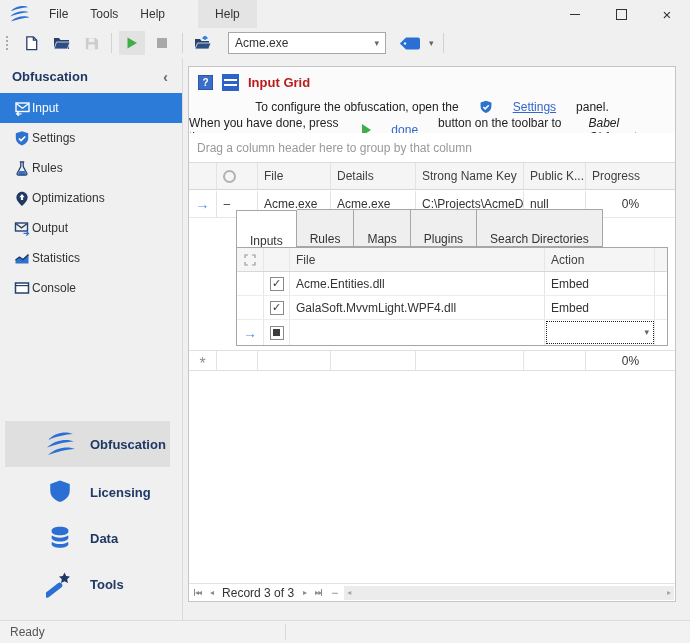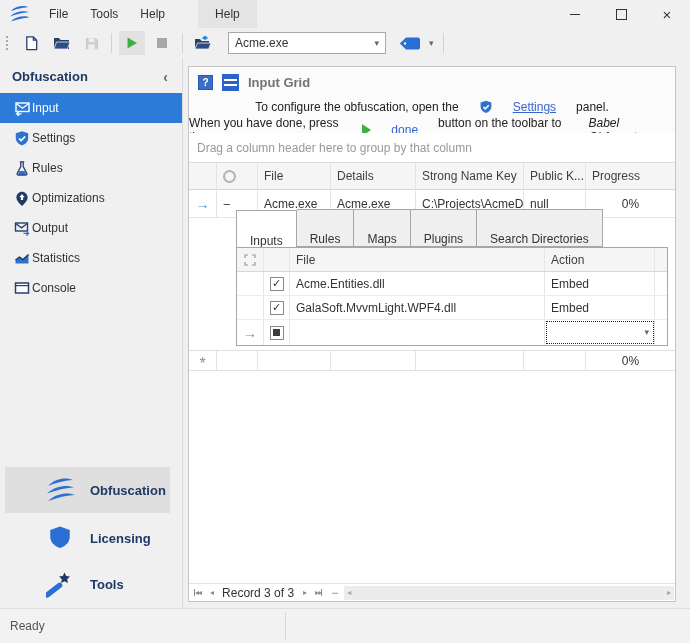--- a/index.html
+++ b/index.html
@@ -35,30 +35,30 @@
   .sb-item{height:30px;display:flex;align-items:center;padding-left:13px;gap:1px;color:#333;flex:0 0 auto;}
   .sb-item .ic{width:18px;height:17px;flex:0 0 auto;display:flex;align-items:center;justify-content:center;}
   .sb-item.selected{background:#2c7bd9;color:#fff;}
   .sb-spacer{flex:1 1 auto;}
   .nav-item{height:42px;display:flex;align-items:center;padding-left:44px;gap:14px;font-weight:bold;font-size:13px;color:#1f3864;margin:2px 0;}
   .nav-item.selected{background:#dfdfdf;margin-right:12px;margin-left:5px;padding-left:39px;height:46px;}
   .nav-item .nic{width:32px;height:28px;display:flex;align-items:center;justify-content:center;flex:0 0 auto;}
   .sb-bottom-pad{height:13px;}
 
   
-  .statusbar{position:absolute;left:0;right:0;bottom:0;height:35px;background:#f2f2f2;border-top:1px solid #ddd;display:flex;align-items:center;padding-left:10px;color:#555;box-sizing:border-box;}
+  .statusbar{position:absolute;left:0;right:0;bottom:0;height:23px;background:#f2f2f2;border-top:1px solid #ddd;display:flex;align-items:center;padding-left:10px;color:#555;box-sizing:border-box;}
   .status-div{position:absolute;left:285px;top:3px;bottom:3px;width:1px;background:#d8d8d8;}
 
   
   .panel{position:absolute;left:188px;top:66px;width:488px;height:536px;background:#fff;border:1px solid #c5c5c5;box-sizing:border-box;}
   .p-header{position:absolute;top:0;left:0;right:0;height:66px;background:#fbfbfb;border-bottom:1px solid #e2e2e2;}
   .p-title-row{position:absolute;top:7px;left:9px;display:flex;align-items:center;gap:9px;}
   .help-icon{width:15px;height:15px;background:#3b6ec9;border:1px solid #2c56a8;color:#fff;font-weight:bold;font-size:10px;display:flex;align-items:center;justify-content:center;box-sizing:border-box;}
   .gridlist-icon{width:17px;height:17px;border:2px solid #2c63c9;box-sizing:border-box;background:repeating-linear-gradient(to bottom,#2c63c9 0 3px,#fff 3px 5px);}
-  .p-title{font-weight:bold;font-size:13px;color:#737373;}
+  .p-title{font-weight:bold;font-size:13px;color:#b91c1c;}
   .p-instr{position:absolute;left:0;right:0;display:flex;justify-content:center;align-items:center;gap:20px;color:#222;}
   .p-instr.l1{top:33px;}
   .p-instr.l2{top:49px;}
   .link{color:#3366cc;text-decoration:underline;}
   .em{font-style:italic;}
   .mini-play{width:0;height:0;border-left:9px solid #3fae4a;border-top:6px solid transparent;border-bottom:6px solid transparent;}
 
   .group-band{position:absolute;top:66px;left:0;right:0;height:29px;display:flex;align-items:center;padding-left:8px;color:#999;background:#fff;}
 
   .row-flex{display:flex;box-sizing:border-box;}
@@ -282,20 +282,30 @@
     <div class="nav-item">
       <span class="nic">
         <svg width="26" height="28" viewBox="0 0 28 28">
             <path d="M14 1.5l10.5 3.8v7c0 6.3-4.4 10.2-10.5 12.5C7.9 22.5 3.5 18.6 3.5 12.3v-7z" fill="#2b6fd4"></path>
           </svg>
       </span>
       <span>Licensing</span>
     </div>
     <div class="nav-item">
       <span class="nic">
+        <svg width="26" height="28" viewBox="0 0 28 28">
+            <path d="M5 5.6c0-2.1 4-3.8 9-3.8s9 1.7 9 3.8v1.6c0 2.1-4 3.8-9 3.8s-9-1.7-9-3.8z" fill="#2b6fd4"></path>
+            <path d="M5 12.4c0-.4.1-.7.4-1 1.5 1.4 4.8 2.2 8.6 2.2s7.1-.8 8.6-2.2c.3.3.4.6.4 1v1.6c0 2.1-4 3.8-9 3.8s-9-1.7-9-3.8z" fill="#2b6fd4"></path>
+            <path d="M5 19.2c0-.4.1-.7.4-1 1.5 1.4 4.8 2.2 8.6 2.2s7.1-.8 8.6-2.2c.3.3.4.6.4 1v1.6c0 2.1-4 3.8-9 3.8s-9-1.7-9-3.8z" fill="#2b6fd4"></path>
+          </svg>
+      </span>
+      <span>Data</span>
+    </div>
+    <div class="nav-item">
+      <span class="nic">
         <svg width="28" height="28" viewBox="0 0 28 28">
             <rect x="-3" y="17" width="21" height="5.5" rx="2.7" transform="rotate(-38 8 20)" fill="#2b6fd4"></rect>
             <path d="M18.5 2.5l1.7 3.4 3.8.6-2.8 2.7.7 3.8-3.4-1.8-3.4 1.8.7-3.8-2.8-2.7 3.8-.6z" fill="#1f3864"></path>
           </svg>
       </span>
       <span>Tools</span>
     </div>
     <div class="sb-bottom-pad"></div>
   </div>
 

